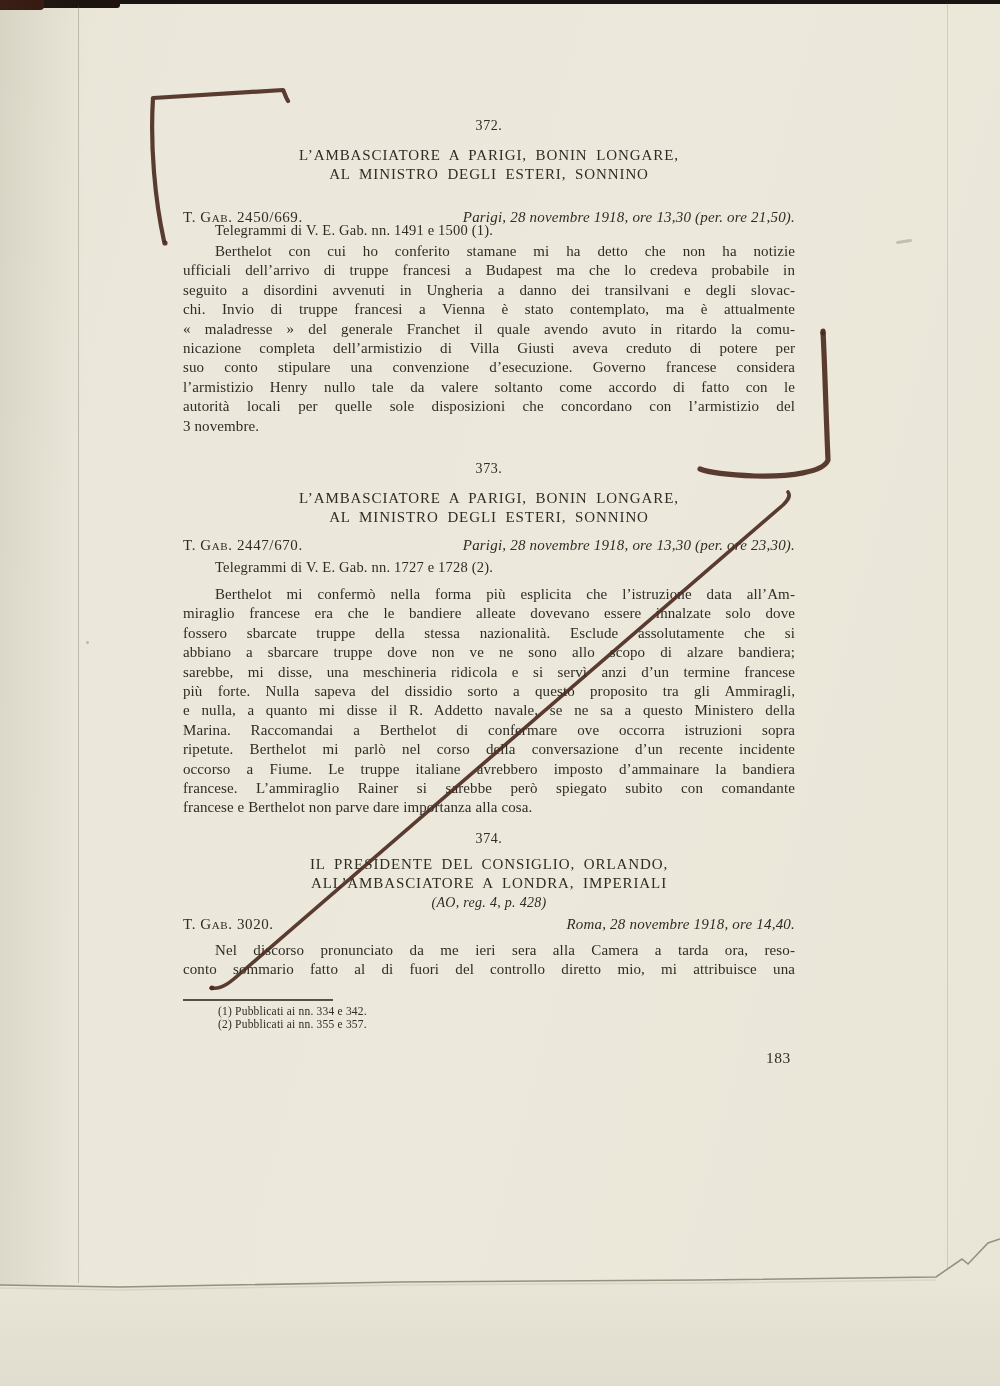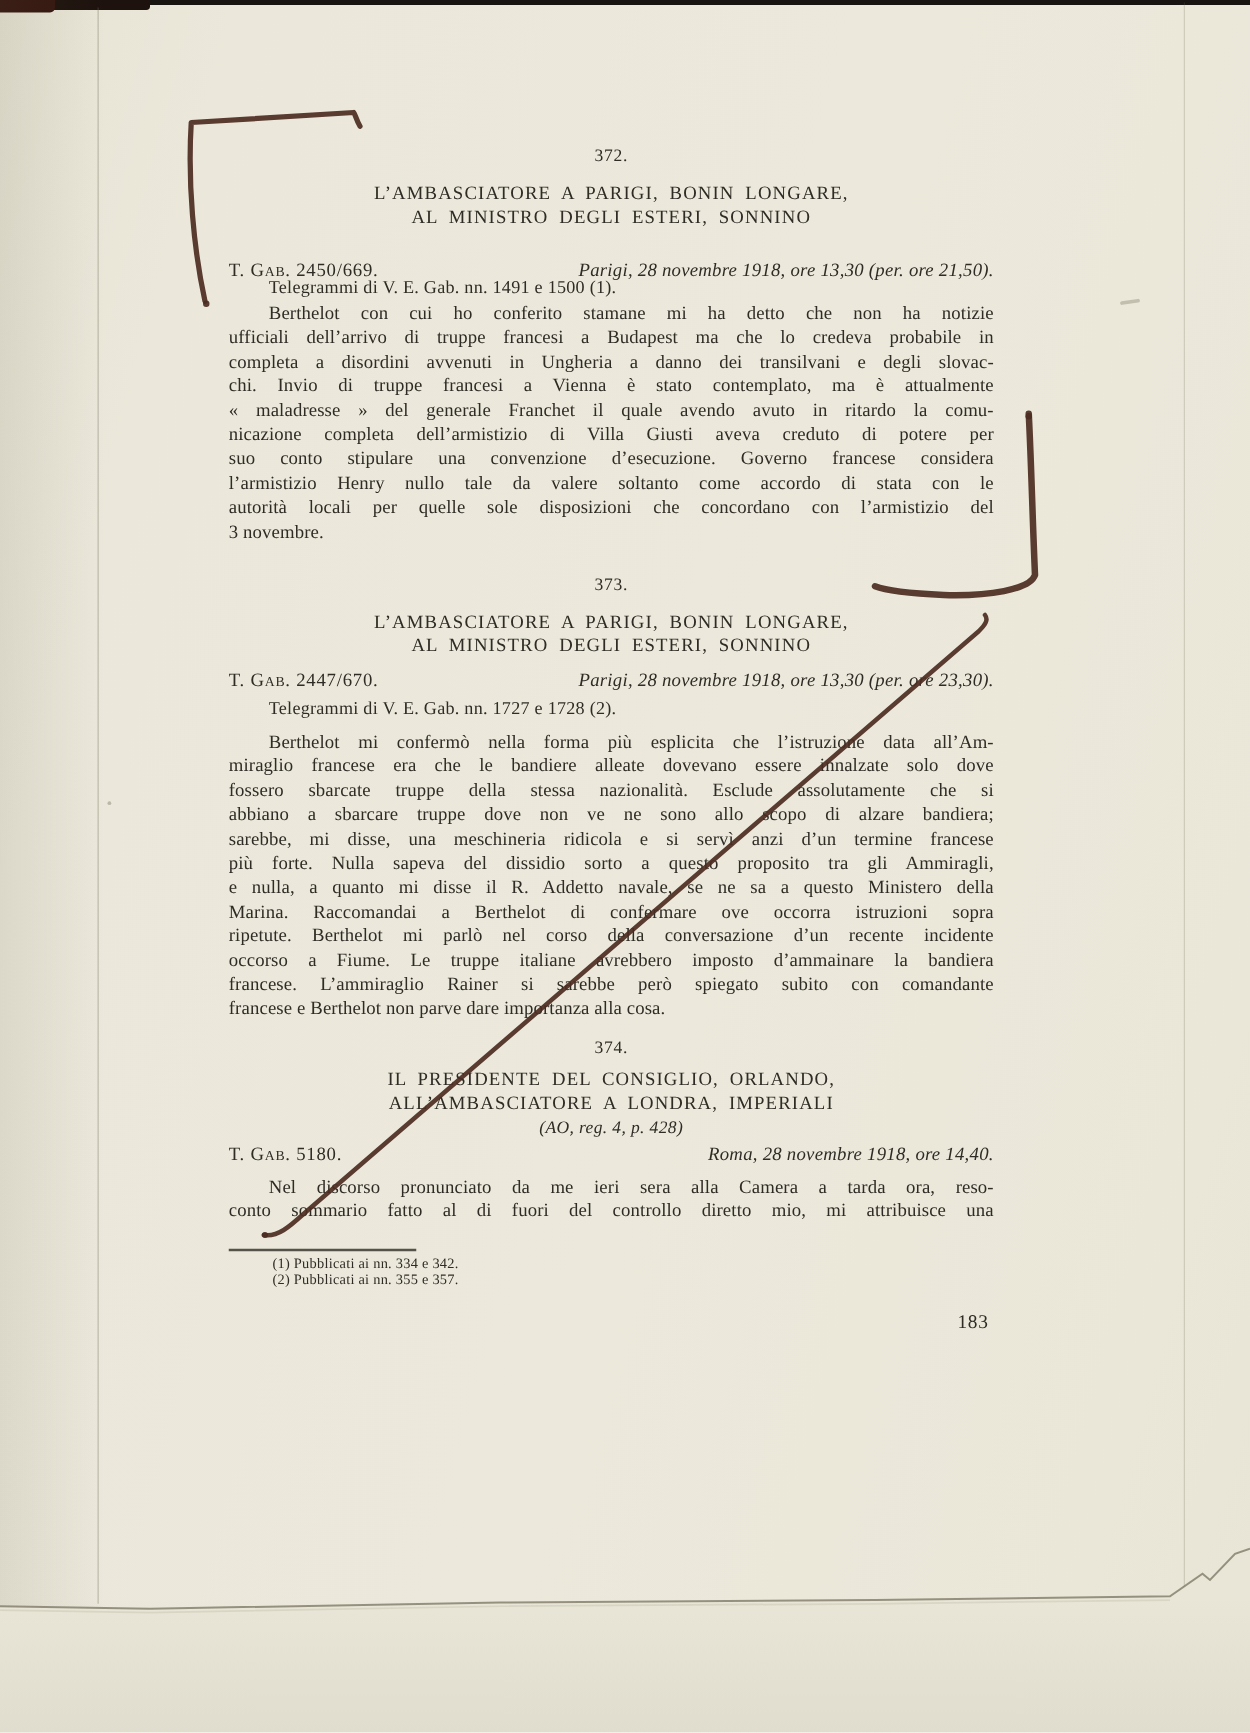--- a/index.html
+++ b/index.html
@@ -80,26 +80,26 @@
   <div class="abs col center head" style="top:147px">L’AMBASCIATORE A PARIGI, BONIN LONGARE,</div>
   <div class="abs col center head" style="top:166px">AL MINISTRO DEGLI ESTERI, SONNINO</div>
   <div class="abs refrow" style="top:209px">
     <span class="smallcaps">T. Gab. 2450/669.</span>
     <span class="ital">Parigi, 28 novembre 1918, ore 13,30 (per. ore 21,50).</span>
   </div>
   <div class="abs tele" style="top:222px">Telegrammi di V. E. Gab. nn. 1491 e 1500 (1).</div>
   <div class="abs col body-block ends" style="top:242px">
       <div class="tl">Berthelot con cui ho conferito stamane mi ha detto che non ha notizie</div>
       <div class="tl">ufficiali dell’arrivo di truppe francesi a Budapest ma che lo credeva probabile in</div>
-      <div class="tl">completa a disordini avvenuti in Ungheria a danno dei transilvani e degli slovac-</div>
+      <div class="tl">seguito a disordini avvenuti in Ungheria a danno dei transilvani e degli slovac-</div>
       <div class="tl">chi. Invio di truppe francesi a Vienna è stato contemplato, ma è attualmente</div>
       <div class="tl">« maladresse » del generale Franchet il quale avendo avuto in ritardo la comu-</div>
       <div class="tl">nicazione completa dell’armistizio di Villa Giusti aveva creduto di potere per</div>
       <div class="tl">suo conto stipulare una convenzione d’esecuzione. Governo francese considera</div>
-      <div class="tl">l’armistizio Henry nullo tale da valere soltanto come accordo di stata con le</div>
+      <div class="tl">l’armistizio Henry nullo tale da valere soltanto come accordo di fatto con le</div>
       <div class="tl">autorità locali per quelle sole disposizioni che concordano con l’armistizio del</div>
       <div class="tl">3 novembre.</div>
     </div>
 
   <div class="abs col center docnum" style="top:461px">373.</div>
   <div class="abs col center head" style="top:490px">L’AMBASCIATORE A PARIGI, BONIN LONGARE,</div>
   <div class="abs col center head" style="top:509px">AL MINISTRO DEGLI ESTERI, SONNINO</div>
   <div class="abs refrow" style="top:537px">
     <span class="smallcaps">T. Gab. 2447/670.</span>
     <span class="ital">Parigi, 28 novembre 1918, ore 13,30 (per. ore 23,30).</span>
@@ -118,21 +118,21 @@
       <div class="tl">occorso a Fiume. Le truppe italiane avrebbero imposto d’ammainare la bandiera</div>
       <div class="tl">francese. L’ammiraglio Rainer si sarebbe però spiegato subito con comandante</div>
       <div class="tl">francese e Berthelot non parve dare importanza alla cosa.</div>
     </div>
 
   <div class="abs col center docnum" style="top:831px">374.</div>
   <div class="abs col center head" style="top:856px">IL PRESIDENTE DEL CONSIGLIO, ORLANDO,</div>
   <div class="abs col center head" style="top:875px">ALL’AMBASCIATORE A LONDRA, IMPERIALI</div>
   <div class="abs col center aoline" style="top:895px">(AO, reg. 4, p. 428)</div>
   <div class="abs refrow" style="top:916px">
-    <span class="smallcaps">T. Gab. 5180.</span>
+    <span class="smallcaps">T. Gab. 3020.</span>
     <span class="ital">Roma, 28 novembre 1918, ore 14,40.</span>
   </div>
   <div class="abs col body-block" style="top:941px">
       <div class="tl">Nel discorso pronunciato da me ieri sera alla Camera a tarda ora, reso-</div>
       <div class="tl">conto sommario fatto al di fuori del controllo diretto mio, mi attribuisce una</div>
     </div>
 
   <div class="abs fn-rule"></div>
   <div class="abs fnotes">
       <div class="tl">(1) Pubblicati ai nn. 334 e 342.</div>

